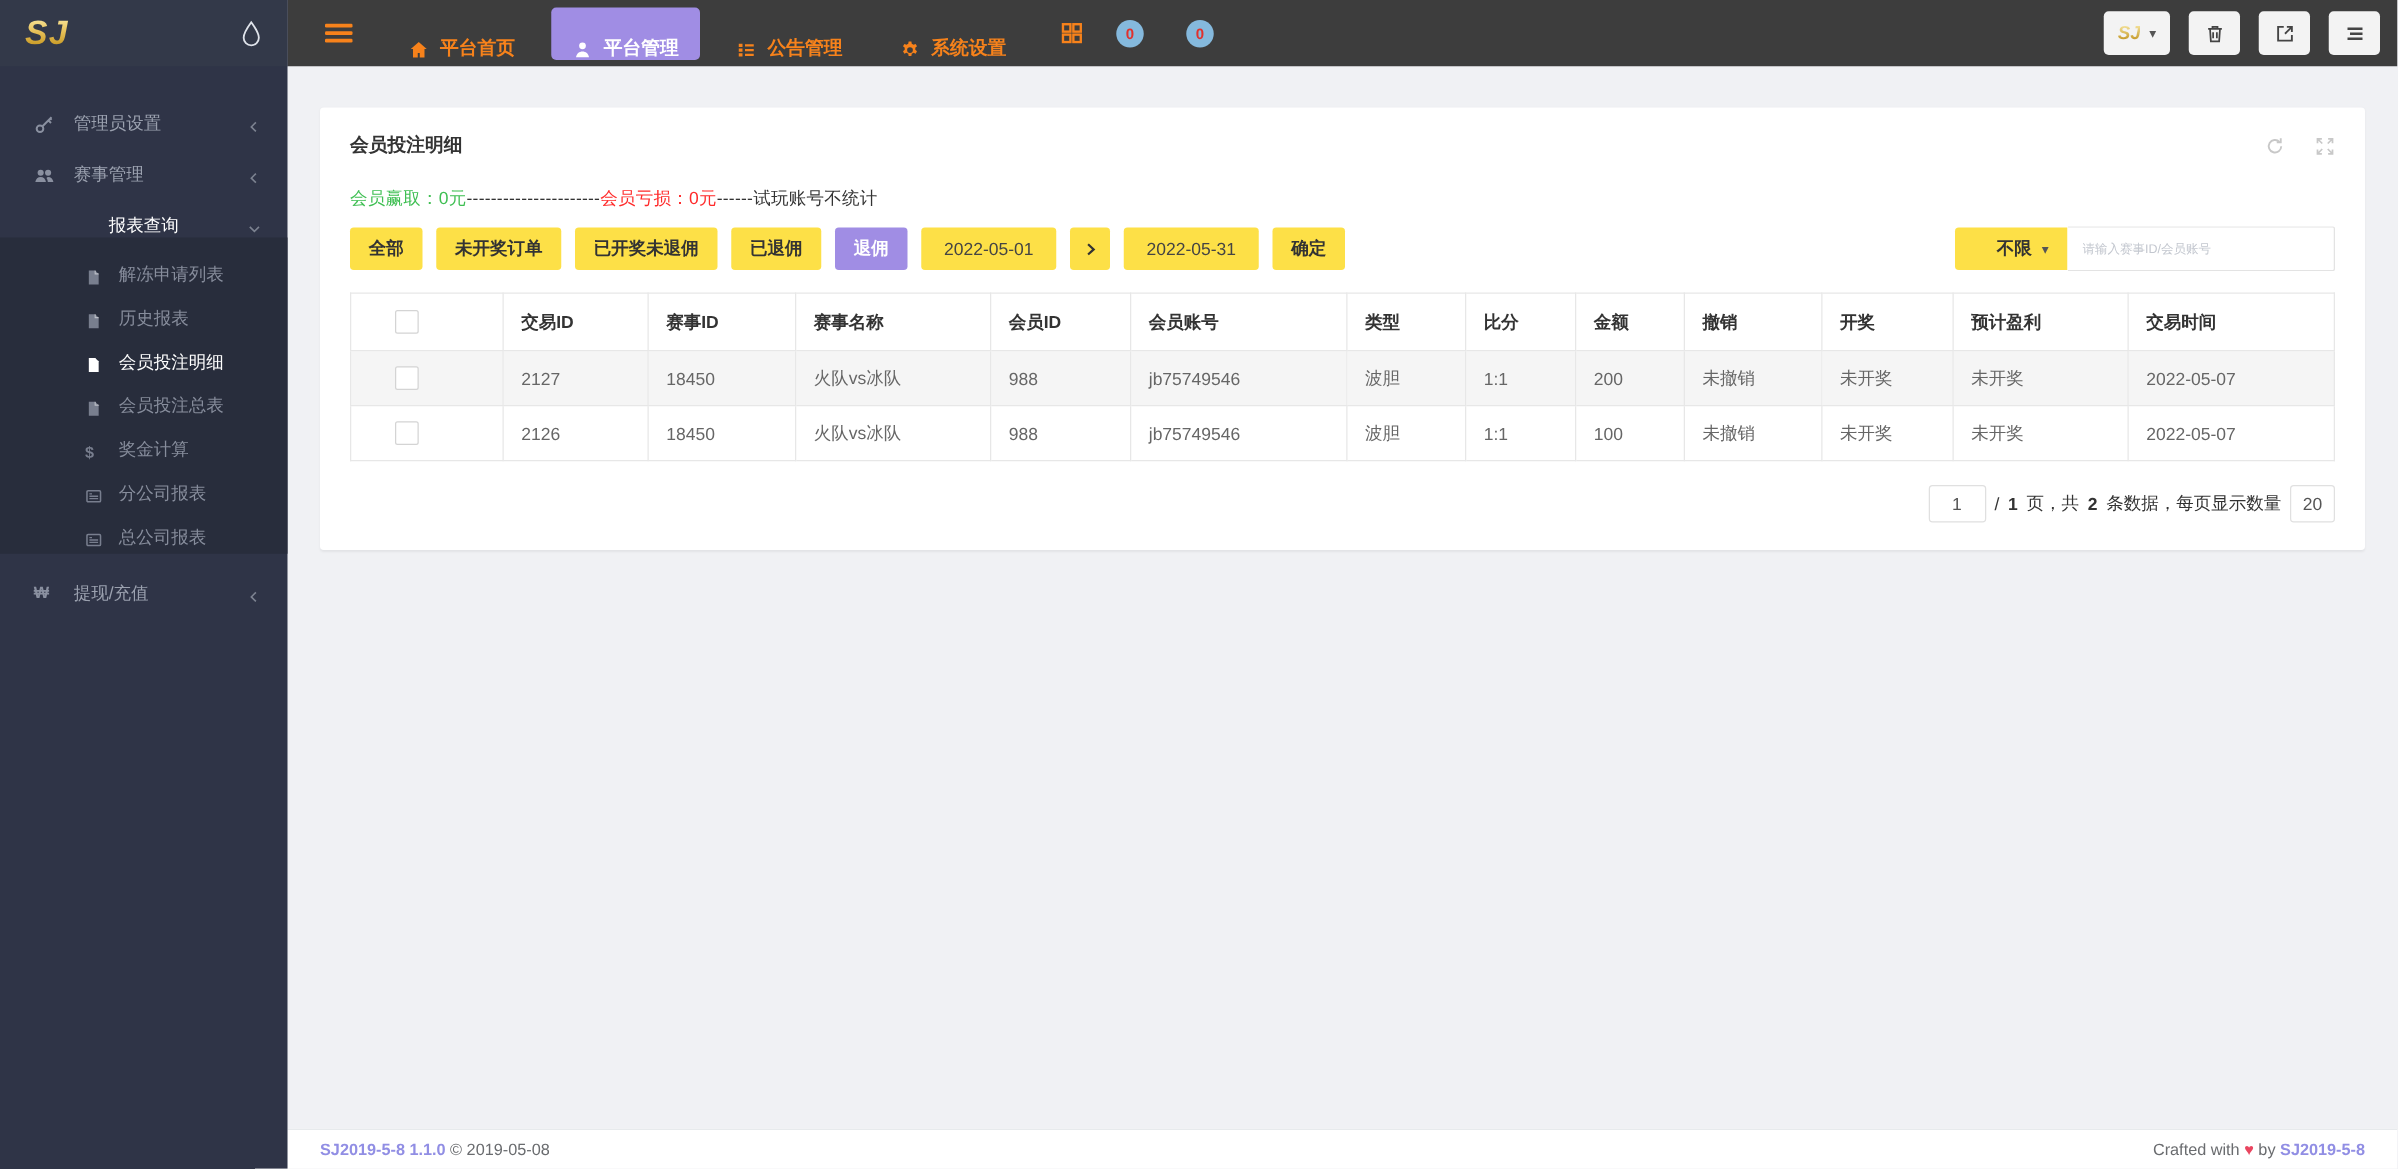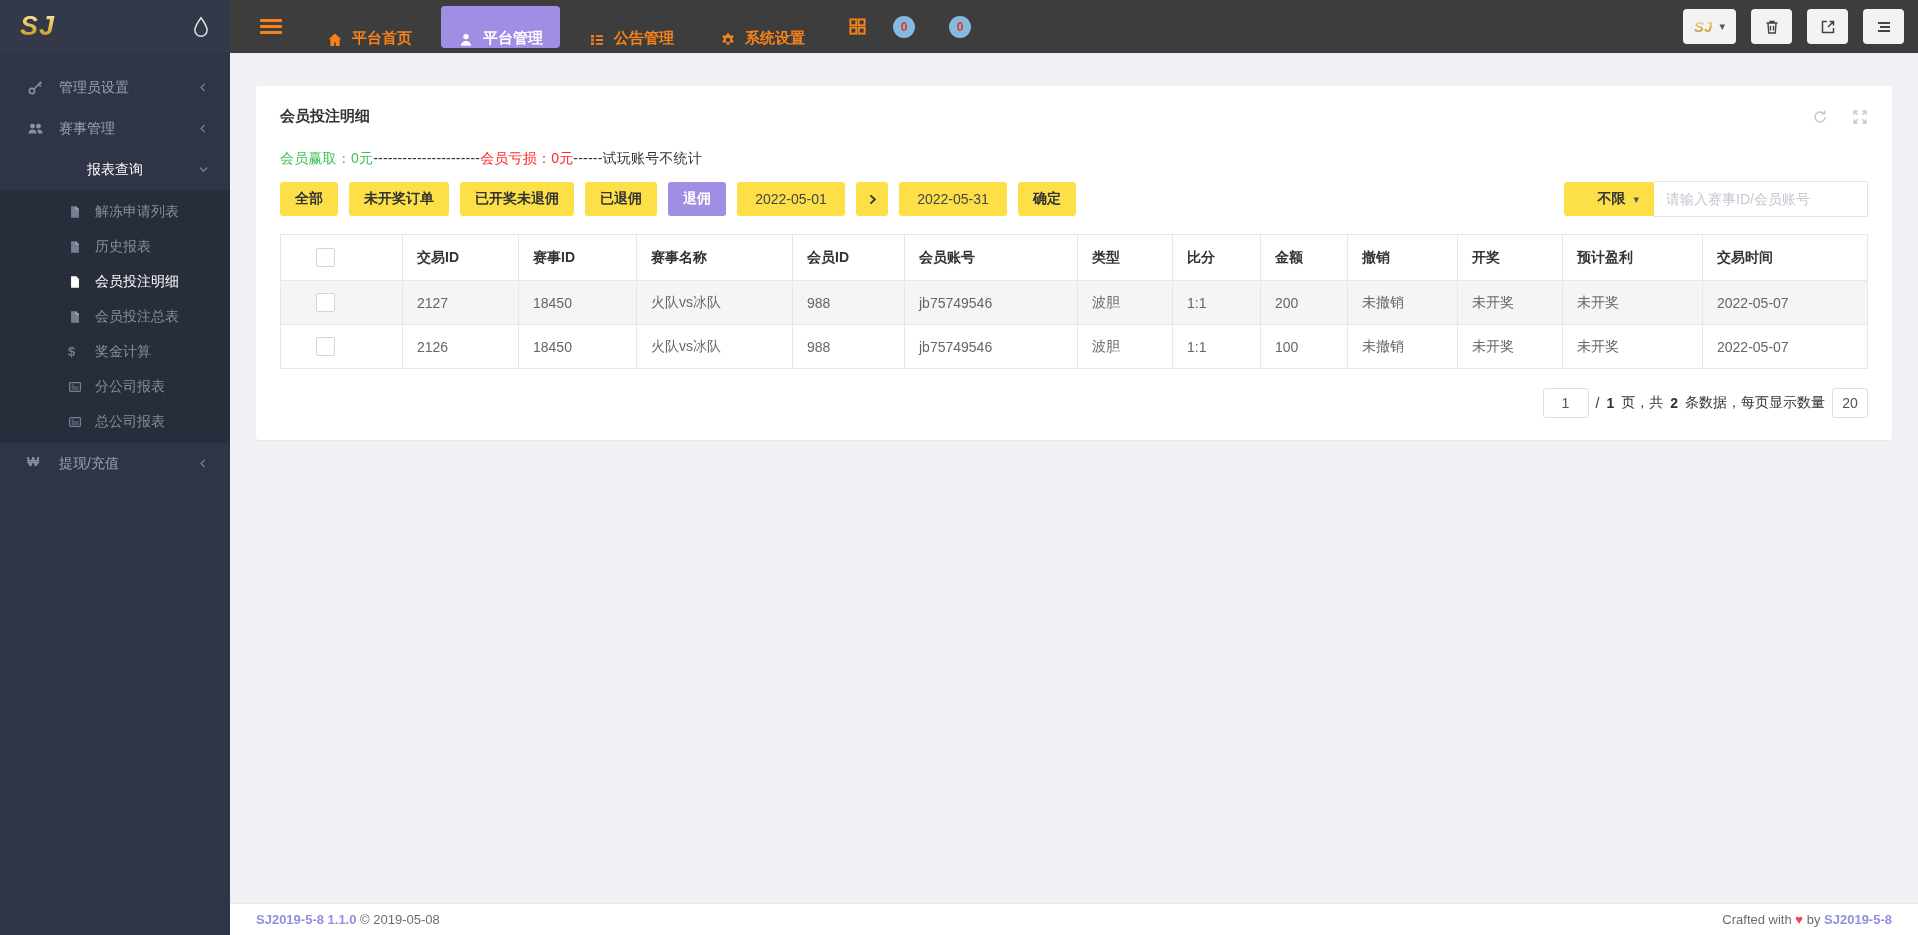--- a/index.html
+++ b/index.html
@@ -13,21 +13,21 @@
   
   .sidebar { position:absolute; left:0; top:0; bottom:0; width:230px; background:#2f3447; z-index:20; }
   .logo-bar { height:53px; background:#333949; display:flex; align-items:center; justify-content:space-between; padding:0 20px; }
   .logo-text {
     font-size:27px; font-weight:800; font-style:italic; letter-spacing:1px;
     background:linear-gradient(180deg,#fdf0b0 0%,#e8c25a 45%,#b8860b 100%);
     -webkit-background-clip:text; background-clip:text; color:transparent; cursor:pointer;
   }
   .drop-ic { color:#dfe3ea; width:18px; height:22px; cursor:pointer; }
   .menu { padding-top:14px; }
-  .menu-item { height:41px; display:flex; align-items:center; padding:0 20px 0 27px; color:#9ba1af; cursor:pointer; }
+  .menu-item { height:41px; display:flex; align-items:flex-end; padding:0 20px 0 27px; color:#9ba1af; cursor:pointer; }
   .menu-item .mi-icon { width:17px; height:17px; margin-right:15px; color:#8a90a0; flex:0 0 auto; }
   .menu-item.active-parent, .menu-item.active-parent .mi-icon { color:#fff;padding-left:36px; }
   .mi-label { flex:1; font-size:14px; }
   .mi-caret { width:13px; height:13px; color:#7c8290; }
   .submenu { background:#282d3c; padding:4px 0; }
   .submenu .menu-item { height:35px; padding-left:68px; color:#878d9c; }
   .submenu .menu-item .mi-icon { width:14px; height:14px; margin-right:13px; color:#787e8e; }
   .submenu .menu-item.active, .submenu .menu-item.active .mi-icon { color:#ffffff; }
   .txt-ic { font-style:normal; font-weight:bold; font-size:13px; line-height:1; display:block; }
 
@@ -62,21 +62,21 @@
   .stats-line .red { color:var(--red); }
 
   .filter-row { display:flex; align-items:center; gap:11px; margin-bottom:17px; }
   .f-btn { height:34px; padding:0 15px; background:#fde047; border-radius:3px; display:flex; align-items:center; font-weight:bold; color:#333; font-size:14px; cursor:pointer; white-space:nowrap; }
   .f-btn.active { background:var(--purple); color:#fff; }
   .f-date { font-weight:normal; color:#444; min-width:108px; justify-content:center; }
   .f-arrow { width:32px; padding:0; justify-content:center; }
   .f-arrow svg { width:13px; height:13px; color:#333; }
   .filter-right { margin-left:auto; display:flex; align-items:center; }
   .f-dd { border-radius:3px 0 0 3px; gap:8px;padding-left:33px; }
-  .search-input { width:214px; height:36px; border:1px solid #e3e3e3; border-left:none; border-radius:0 2px 2px 0; padding:0 12px; font-size:14px; color:#333; outline:none; font-family:inherit; background:#fff; }
+  .search-input { width:214px; height:36px; border:1px solid #e3e3e3; border-left:none; border-radius:0 2px 2px 0; padding:0 12px; font-size:10px; color:#333; outline:none; font-family:inherit; background:#fff; }
   .search-input::placeholder { color:#c3c7cf; }
 
   table.data { width:100%; border-collapse:collapse; table-layout:fixed; }
   table.data th, table.data td { border:1px solid #e7e7e7; padding:0 14px; text-align:left; overflow:hidden; white-space:nowrap; }
   table.data th { height:46px; font-size:14px; color:#333; font-weight:bold; background:#fff; }
   table.data td { height:44px; color:#666; font-size:14px; }
   table.data tr.striped td { background:#f5f5f5; }
   .checkbox { width:19px; height:19px; border:1px solid #d4d4d4; border-radius:2px; background:#fff; margin-left:21px; cursor:pointer; }
 
   .pagination { display:flex; justify-content:flex-end; align-items:center; gap:7px; margin-top:19px; font-size:14px; color:#333; }

